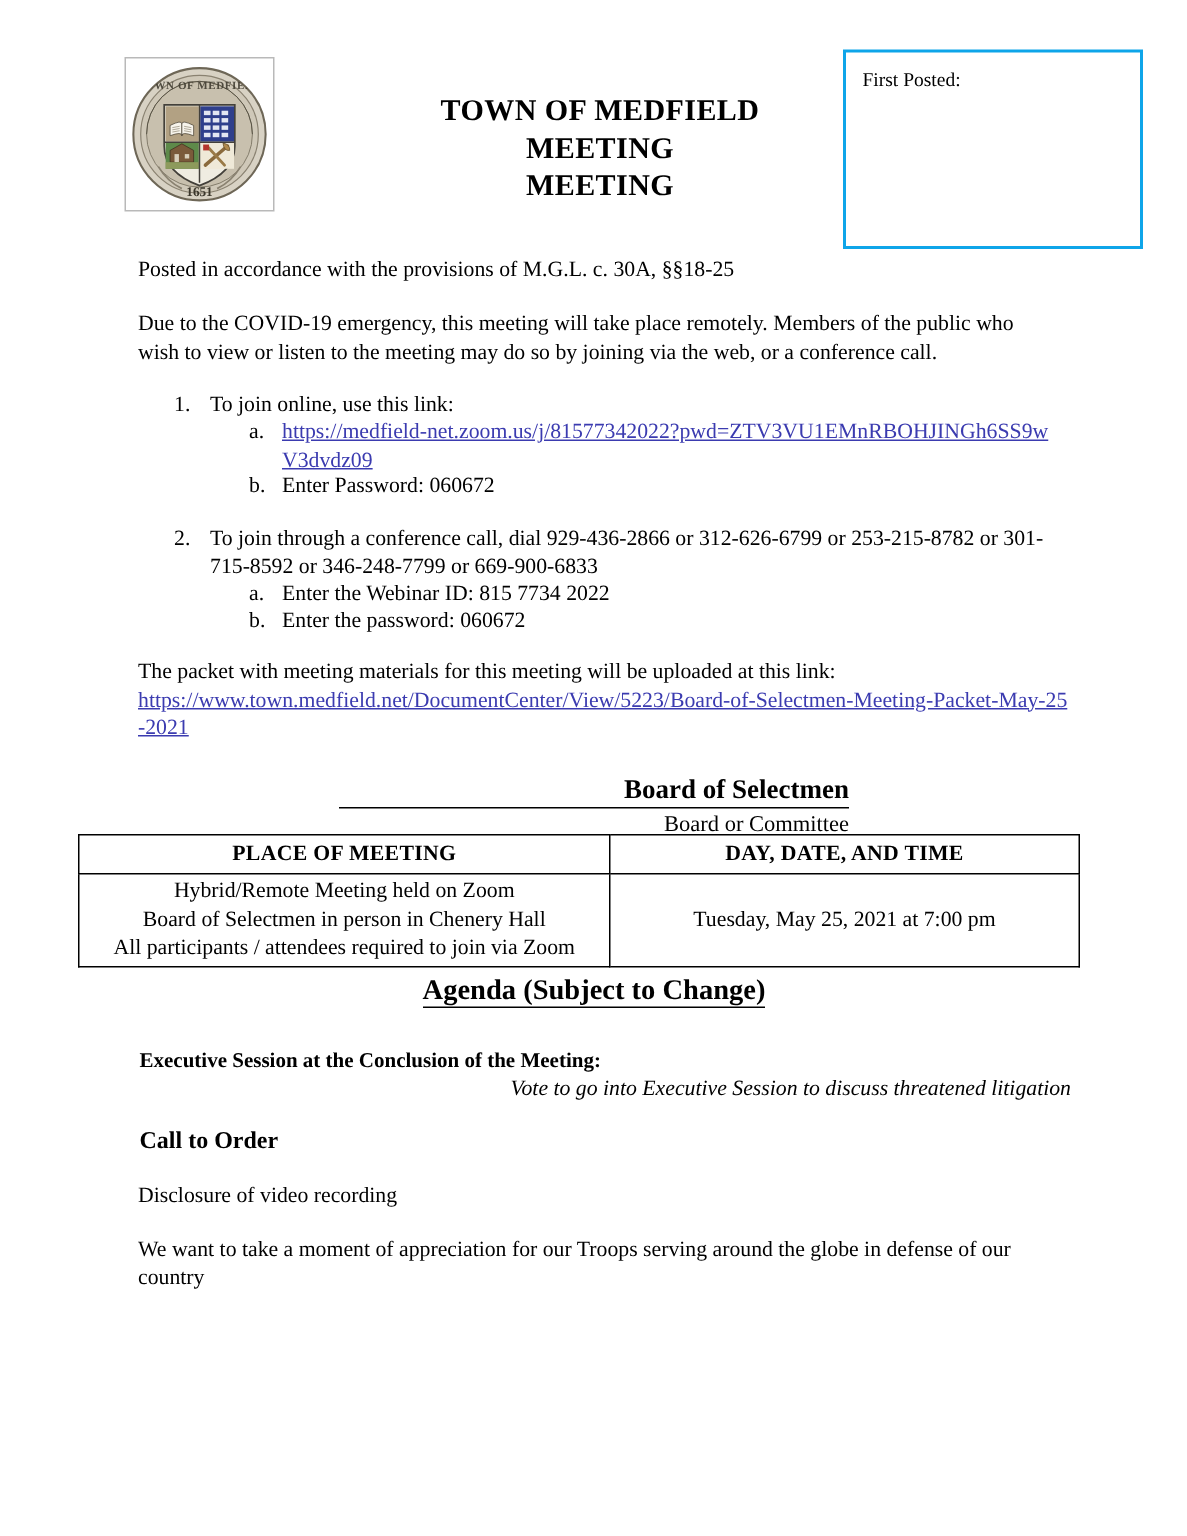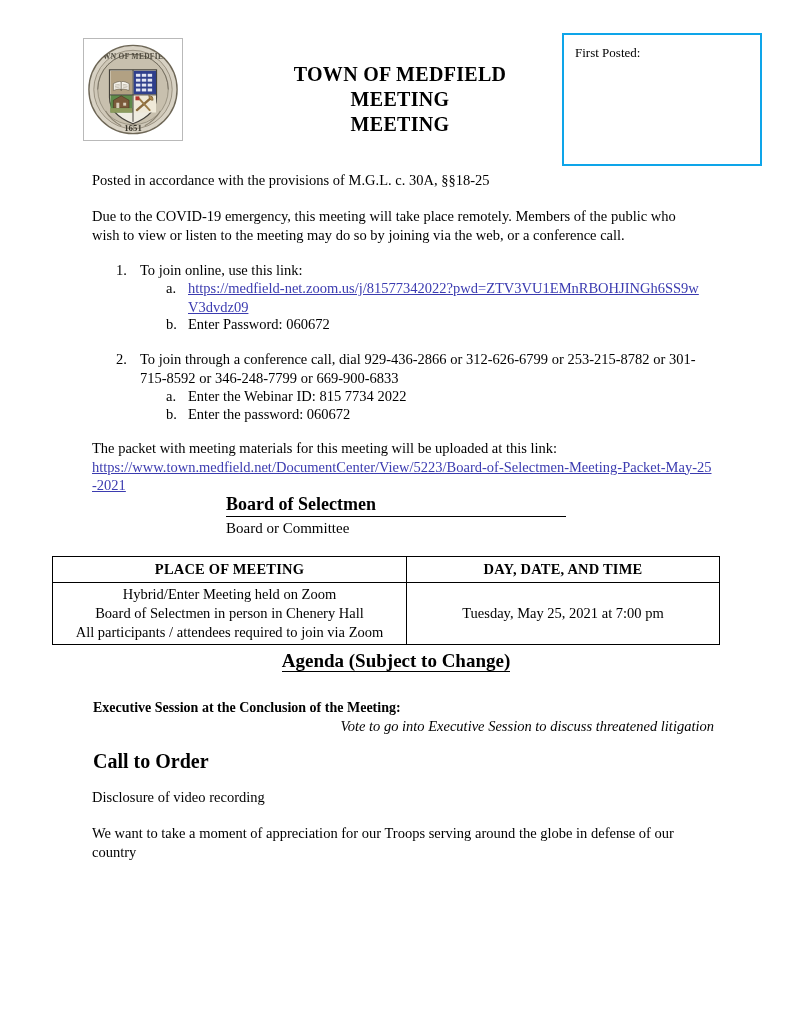--- a/index.html
+++ b/index.html
@@ -104,23 +104,23 @@
   a.weblink, .weblink {
     color: #3b3bb0;
     text-decoration: underline;
     word-break: break-all;
   }
 
   
   .board-block {
     position: absolute;
     left: 226px;
-    top: 493px;
+    top: 515px;
     width: 340px;
-    text-align: left;
+    text-align: right;
   }
   .board-name {
     font-size: 18px;
     font-weight: bold;
     line-height: 22px;
     padding-bottom: 1px;
     border-bottom: 1.5px solid #000000;
   }
   .board-caption {
     font-size: 15px;
@@ -175,21 +175,21 @@
   .agenda-item {
     position: absolute;
     font-size: 14.5px;
     line-height: 18.5px;
   }
   .bold { font-weight: bold; }
   .ital { font-style: italic; text-align: right; }
 
   .ag-exec      { left: 93px; top: 699px; width: 600px; font-size: 14px; }
   .ag-exec-sub  { left: 134px; top: 717px; width: 580px; font-size: 14.5px; }
-  .ag-call      { left: 93px; top: 752px; width: 400px; font-size: 20px; }
+  .ag-call      { left: 93px; top: 752px; width: 400px; font-size: 16px; }
   .ag-disclose  { left: 92px; top: 788px; width: 500px; }
   .ag-troops    { left: 92px; top: 824px; width: 610px; }
 </style>
 </head>
 <body>
 
 <div class="page">
 
   <div class="seal-box">
     <svg class="seal-svg" viewBox="0 0 100 100">
@@ -319,21 +319,21 @@
   <table class="meeting-table">
     <thead>
       <tr>
         <th class="col-place">PLACE OF MEETING</th>
         <th>DAY, DATE, AND TIME</th>
       </tr>
     </thead>
     <tbody>
       <tr>
         <td>
-          <div>Hybrid/Enter Meeting held on Zoom</div>
+          <div>Hybrid/Remote Meeting held on Zoom</div>
           <div>Board of Selectmen in person in Chenery Hall</div>
           <div>All participants / attendees required to join via Zoom</div>
         </td>
         <td>Tuesday, May 25, 2021 at 7:00 pm</td>
       </tr>
     </tbody>
   </table>
 
   <div class="agenda-title">
     <span>Agenda (Subject to Change)</span>

